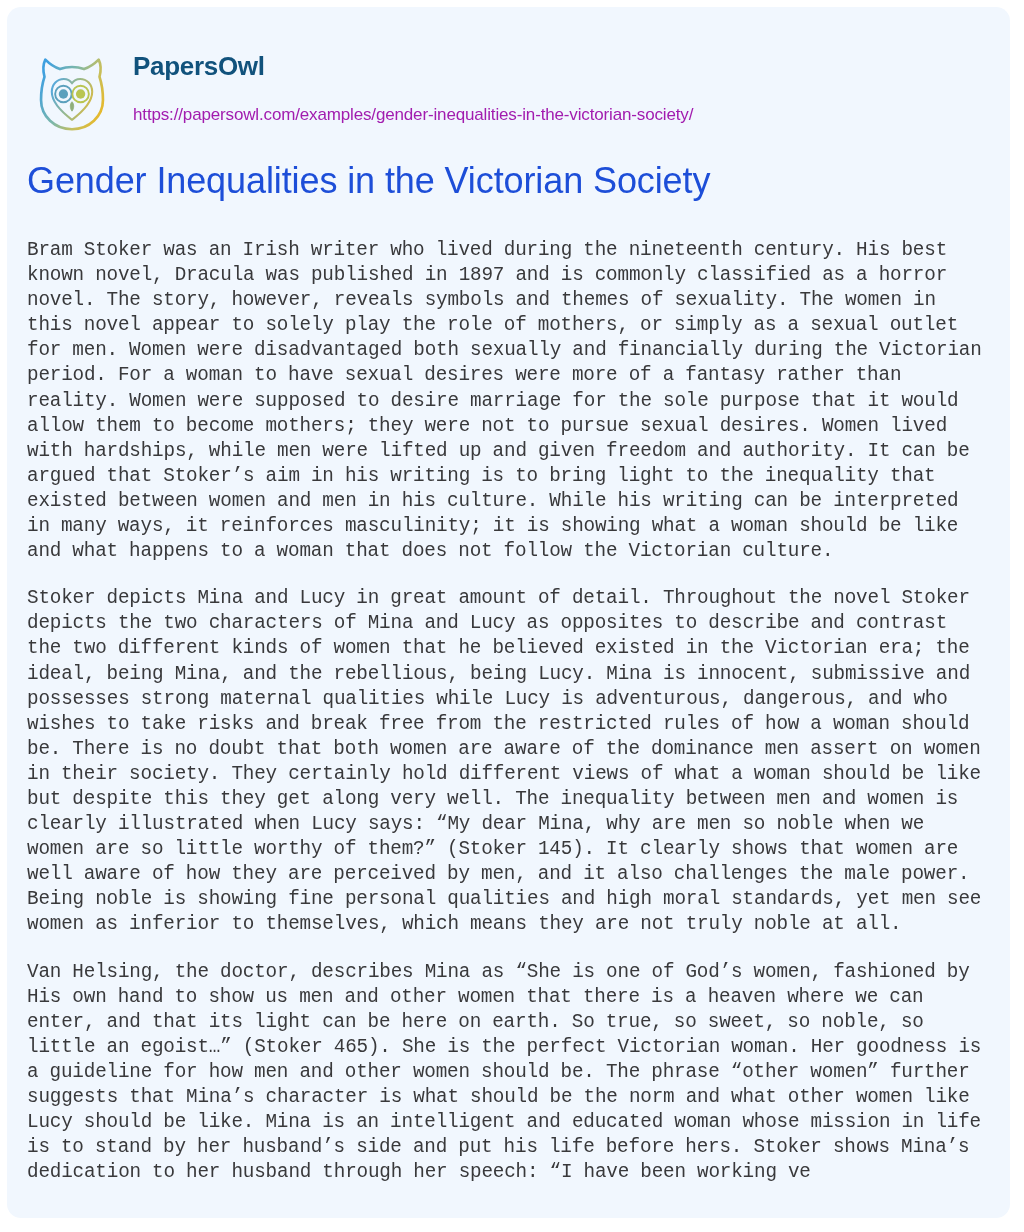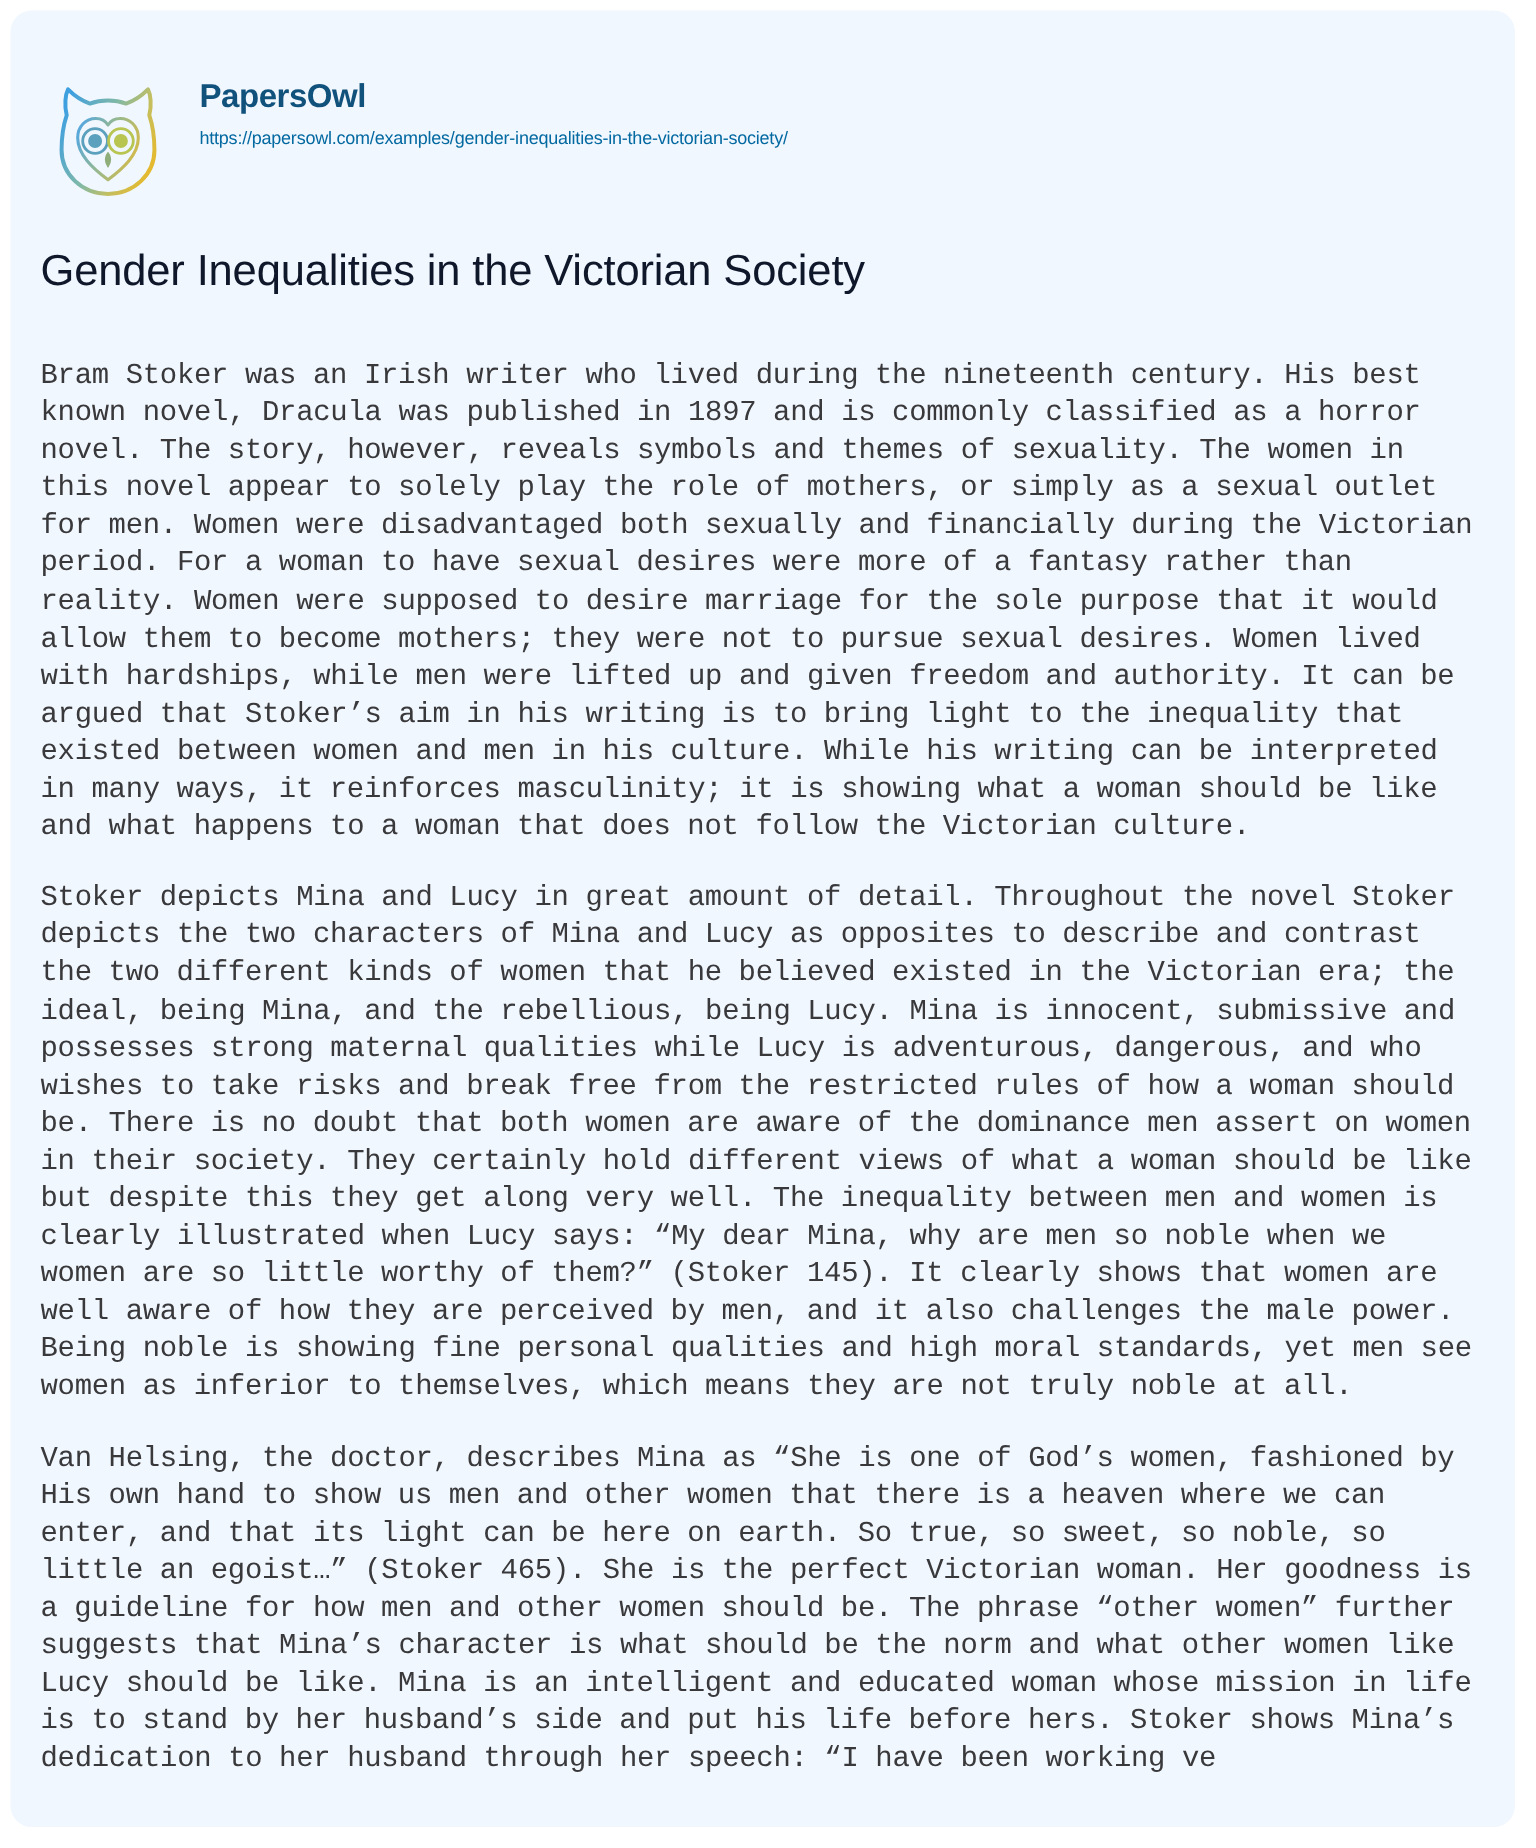--- a/index.html
+++ b/index.html
@@ -52,57 +52,57 @@
     margin-top: 6px;
   }
 
   .brand-text-block {
     margin-left: 18px;
     padding-top: 8px;
   }
 
   .brand-name {
     font-family: "Liberation Sans", sans-serif;
-    font-size: 22px;
+    font-size: 26px;
     font-weight: 700;
     color: #11527c;
     letter-spacing: -0.3px;
     line-height: 1.0;
     margin: 0;
     white-space: nowrap;
   }
 
   .site-url {
     display: block;
-    margin-top: 11px;
+    margin-top: 27px;
     font-family: "Liberation Sans", sans-serif;
-    font-size: 12px;
+    font-size: 17px;
     font-weight: 400;
-    color: #0369a1;
+    color: #a21caf;
     letter-spacing: -0.15px;
     line-height: 1.0;
     text-decoration: none;
     white-space: nowrap;
   }
 
   
   .article {
     position: absolute;
     left: 20px;
     top: 155px;
     width: 963px;
   }
 
   .article-title {
     margin: 0;
     padding: 0 0 0 0;
     font-family: "Liberation Sans", sans-serif;
-    font-size: 29px;
+    font-size: 36px;
     font-weight: 400;
-    color: #0f172a;
+    color: #1d4ed8;
     letter-spacing: -0.1px;
     line-height: 38px;
   }
 
   .article-body {
     margin-top: 38px;
   }
 
   .article-body p {
     margin: 0 0 22px 0;

